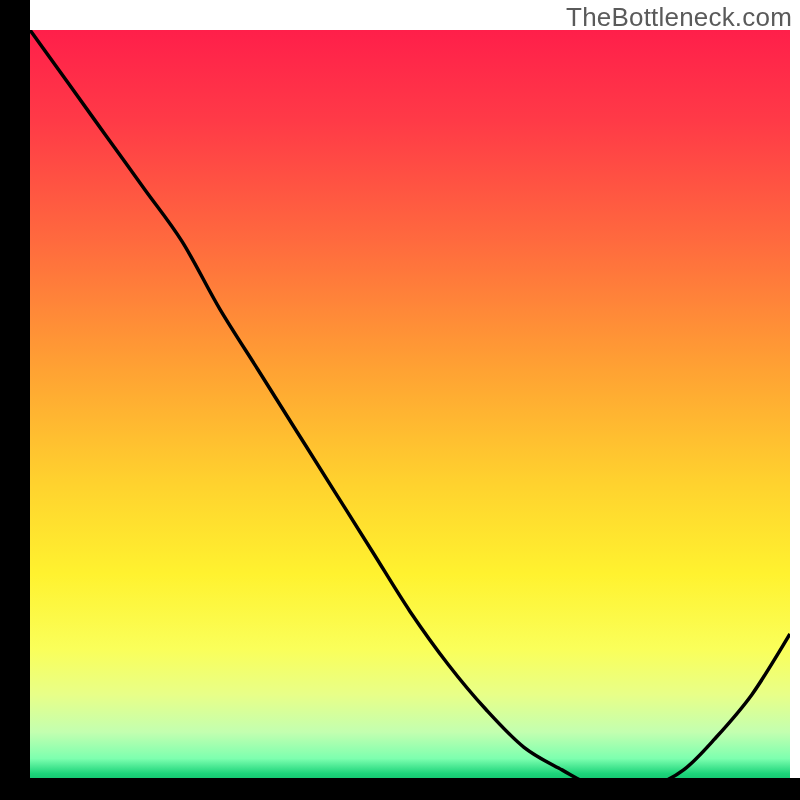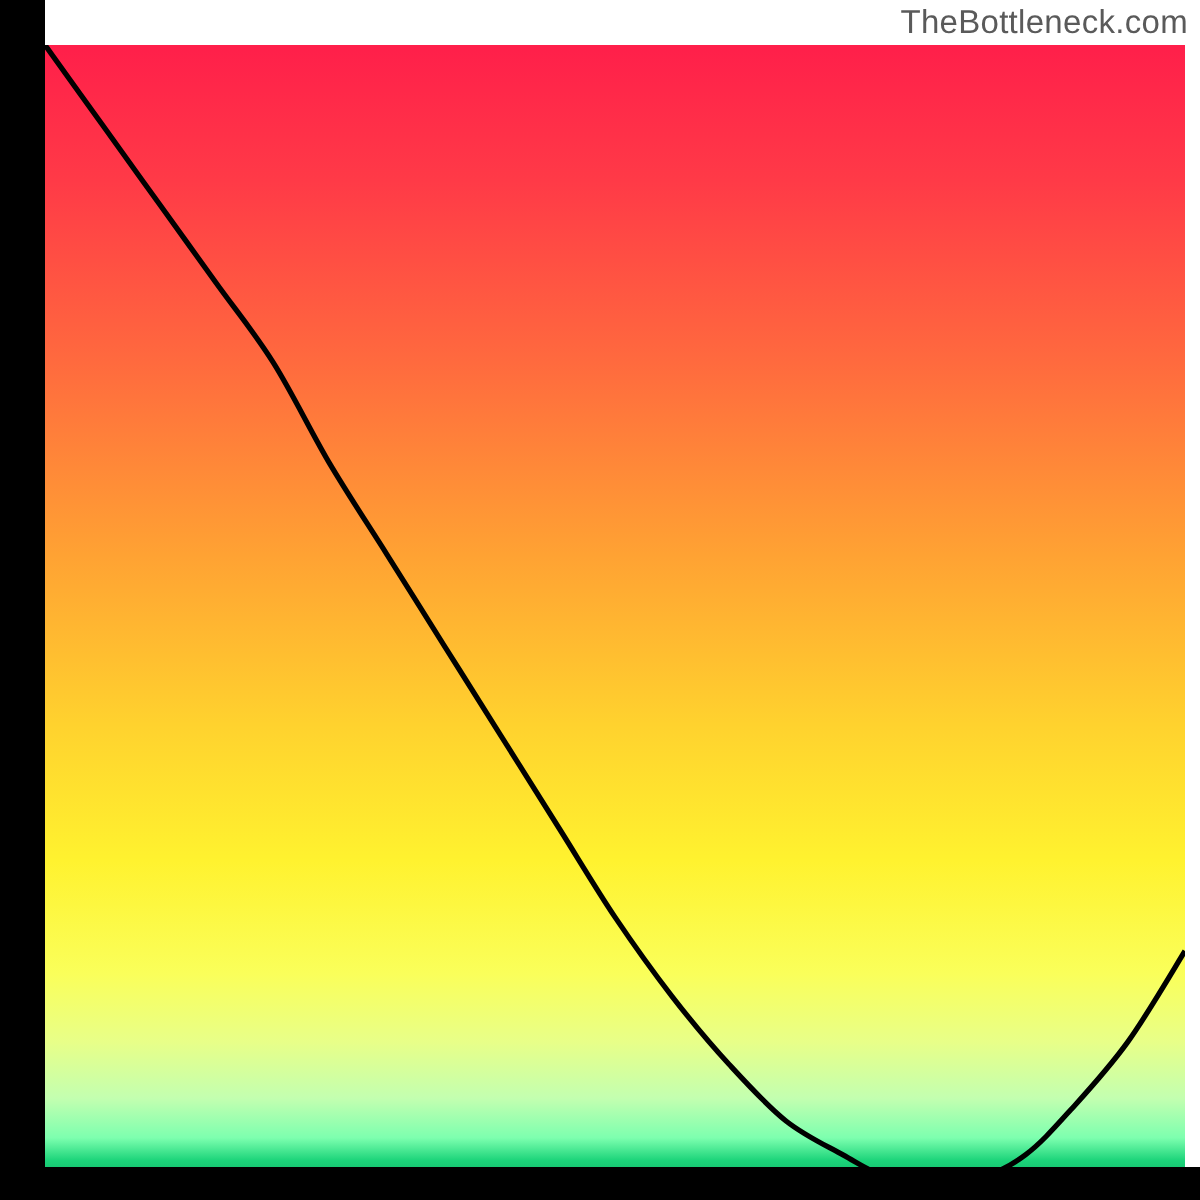--- a/index.html
+++ b/index.html
@@ -13,21 +13,21 @@
   .stage {
     position: relative;
     width: 800px;
     height: 800px;
   }
   .watermark {
     position: absolute;
     top: 2px;
     right: 8px;
     color: #5a5a5a;
-    font-size: 22px;
+    font-size: 26px;
     font-weight: 400;
     letter-spacing: 0.2px;
     z-index: 20;
   }
   svg.chart {
     position: absolute;
     top: 0;
     left: 0;
     width: 800px;
     height: 800px;

